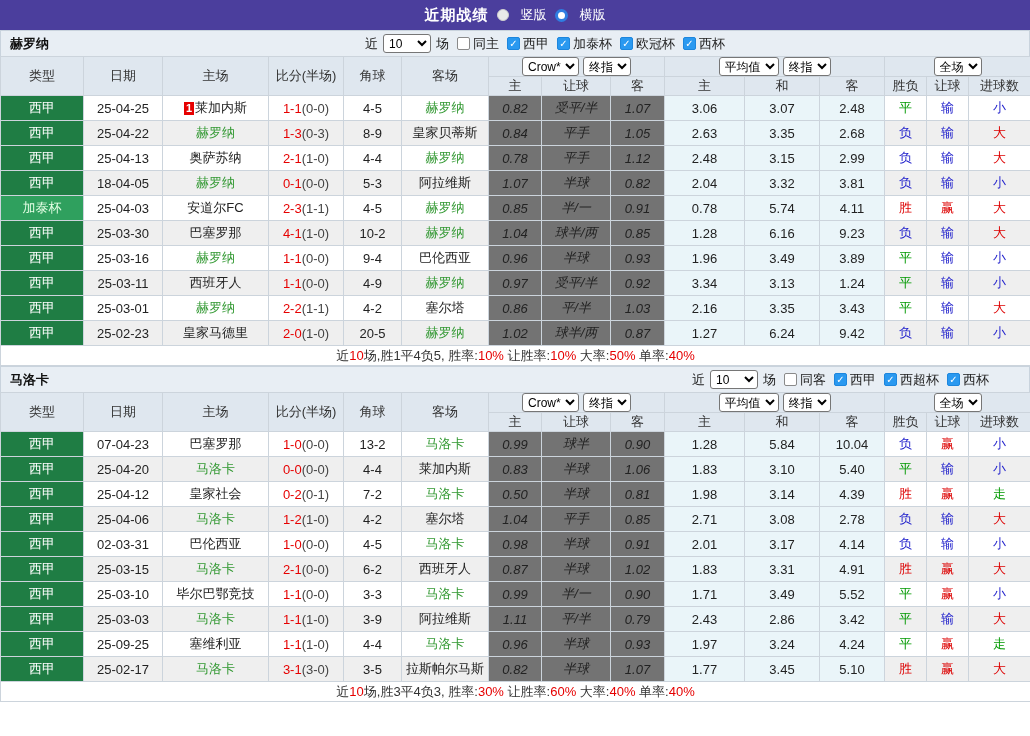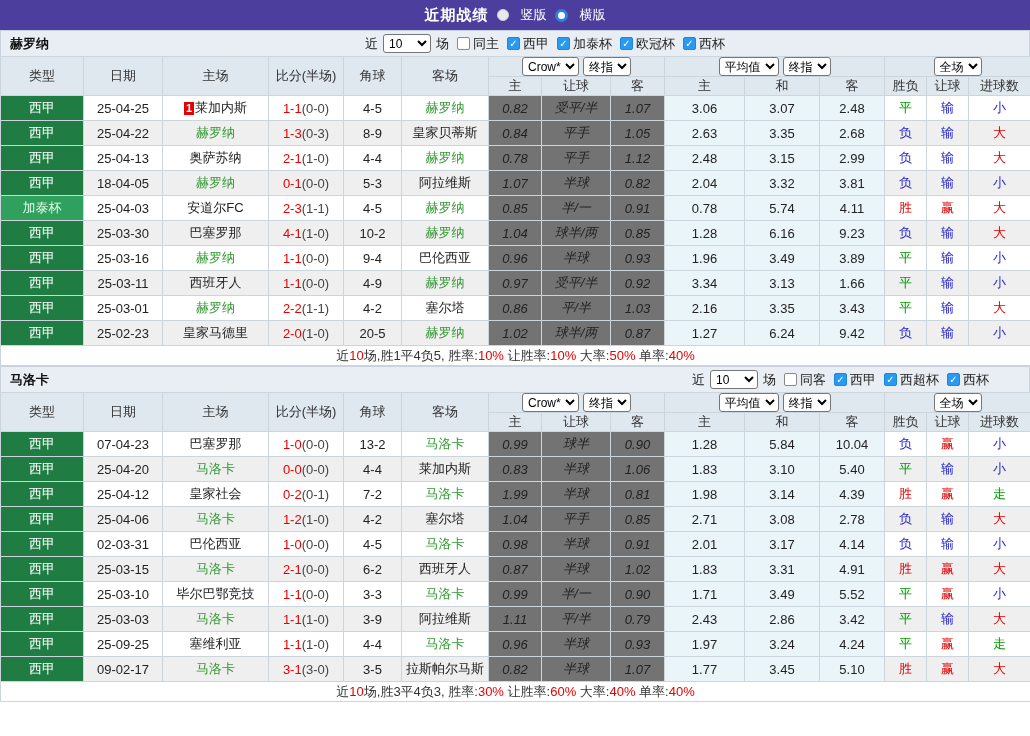--- a/index.html
+++ b/index.html
@@ -267,21 +267,21 @@
             <td class="alt">25-03-11</td>
             <td class="alt"><span>西班牙人</span></td>
             <td class="alt"><span class="score">1-1</span><span class="half">(0-0)</span></td>
             <td class="alt">4-9</td>
             <td class="alt"><span class="tgreen">赫罗纳</span></td>
             <td class="cream">0.97</td>
             <td class="cream">受平/半</td>
             <td class="cream">0.92</td>
             <td class="lblue">3.34</td>
             <td class="lblue">3.13</td>
-            <td class="lblue">1.66</td>
+            <td class="lblue">1.24</td>
             <td class="alt c-green">平</td>
             <td class="alt c-blue">输</td>
             <td class="alt c-blue">小</td>
           </tr>
           <tr>
             <td class="tcell t-league">西甲</td>
             <td class="alt">25-03-01</td>
             <td class="alt"><span class="tgreen">赫罗纳</span></td>
             <td class="alt"><span class="score">2-2</span><span class="half">(1-1)</span></td>
             <td class="alt">4-2</td>
@@ -413,21 +413,21 @@
             <td class="alt c-blue">输</td>
             <td class="alt c-blue">小</td>
           </tr>
           <tr>
             <td class="tcell t-league">西甲</td>
             <td class="alt">25-04-12</td>
             <td class="alt"><span>皇家社会</span></td>
             <td class="alt"><span class="score">0-2</span><span class="half">(0-1)</span></td>
             <td class="alt">7-2</td>
             <td class="alt"><span class="tgreen">马洛卡</span></td>
-            <td class="cream">1.99</td>
+            <td class="cream">0.50</td>
             <td class="cream">半球</td>
             <td class="cream">0.81</td>
             <td class="lblue">1.98</td>
             <td class="lblue">3.14</td>
             <td class="lblue">4.39</td>
             <td class="alt c-red">胜</td>
             <td class="alt c-red">赢</td>
             <td class="alt c-green">走</td>
           </tr>
           <tr>
@@ -527,21 +527,21 @@
             <td class="cream">0.93</td>
             <td class="lblue">1.97</td>
             <td class="lblue">3.24</td>
             <td class="lblue">4.24</td>
             <td class="alt c-green">平</td>
             <td class="alt c-red">赢</td>
             <td class="alt c-green">走</td>
           </tr>
           <tr>
             <td class="tcell t-league">西甲</td>
-            <td class="alt">09-02-17</td>
+            <td class="alt">25-02-17</td>
             <td class="alt"><span class="tgreen">马洛卡</span></td>
             <td class="alt"><span class="score">3-1</span><span class="half">(3-0)</span></td>
             <td class="alt">3-5</td>
             <td class="alt"><span>拉斯帕尔马斯</span></td>
             <td class="cream">0.82</td>
             <td class="cream">半球</td>
             <td class="cream">1.07</td>
             <td class="lblue">1.77</td>
             <td class="lblue">3.45</td>
             <td class="lblue">5.10</td>

